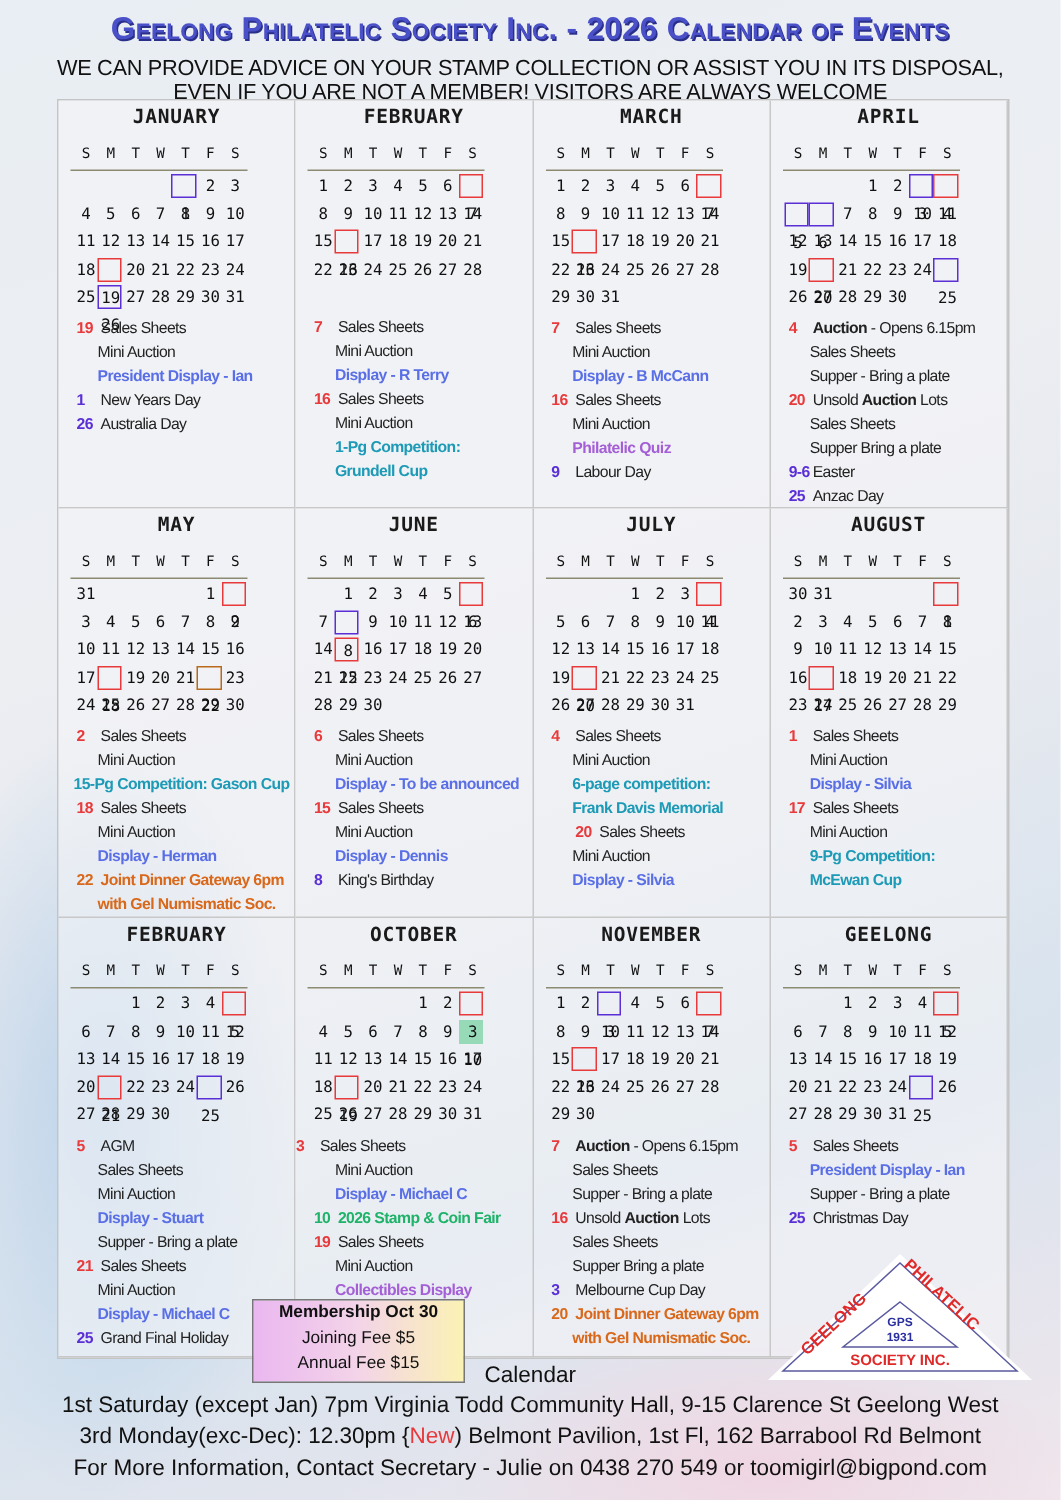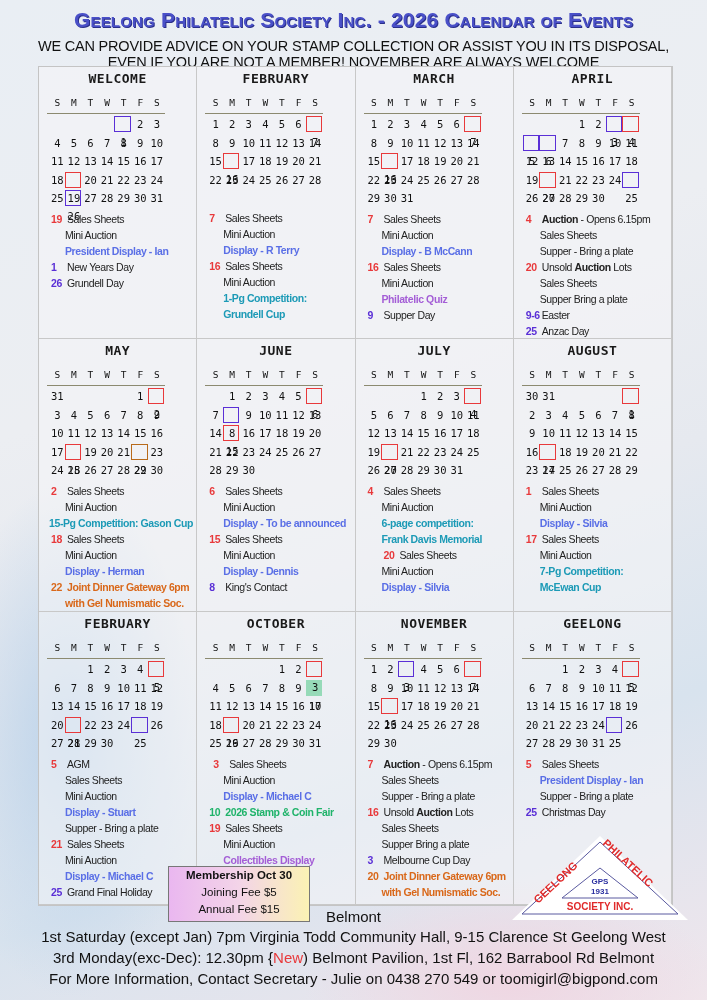--- a/index.html
+++ b/index.html
@@ -30,25 +30,25 @@
   .logo{position:absolute;left:510px;top:834px;width:180px;height:88px;}
 </style>
 </head>
 <body>
 
 <div class="bgblob1"></div>
 <div class="bgblob2"></div>
 
 <div class="title">Geelong Philatelic Society Inc. - 2026 Calendar of Events</div>
 <div class="sub" style="top:38px">WE CAN PROVIDE ADVICE ON YOUR STAMP COLLECTION OR ASSIST YOU IN ITS DISPOSAL,</div>
-<div class="sub" style="top:54px">EVEN IF YOU ARE NOT A MEMBER! NOVEMBER ARE ALWAYS WELCOME</div>
+<div class="sub" style="top:54px">EVEN IF YOU ARE NOT A MEMBER! VISITORS ARE ALWAYS WELCOME</div>
 
 <div class="grid" id="grid">
     <div class="cell" style="left: 0px; top: 0px; width: 158.25px; height: 272px;">
-      <div class="mname">WELCOME</div>
+      <div class="mname">JANUARY</div>
       <div class="dow" style="left:10px;top:30px">
         <span>S</span>
         <span>M</span>
         <span>T</span>
         <span>W</span>
         <span>T</span>
         <span>F</span>
         <span>S</span>
       </div>
       <div class="rule" style="left:8px;top:46px;width:118px"></div>
@@ -94,21 +94,21 @@
         <span><b style="font-weight:normal;position:relative">27</b></span>
         <span><b style="font-weight:normal;position:relative">28</b></span>
         <span><b style="font-weight:normal;position:relative">29</b></span>
         <span><b style="font-weight:normal;position:relative">30</b></span>
         <span><b style="font-weight:normal;position:relative">31</b></span>
       </div>
       <div class="ev" style="left:12px;top:143.5px"><span class="n red" style="min-width:14px;margin-right:2px">19</span><span class="blk">Sales Sheets</span></div>
       <div class="ev" style="left:26px;top:159.5px"><span class="blk">Mini Auction</span></div>
       <div class="ev" style="left:26px;top:175.5px"><span class="blue">President Display - Ian</span></div>
       <div class="ev" style="left:12px;top:191.5px"><span class="n pur" style="min-width:14px;margin-right:2px">1</span><span class="blk">New Years Day</span></div>
-      <div class="ev" style="left:12px;top:207.5px"><span class="n pur" style="min-width:14px;margin-right:2px">26</span><span class="blk">Grundell Day</span></div>
+      <div class="ev" style="left:12px;top:207.5px"><span class="n pur" style="min-width:14px;margin-right:2px">26</span><span class="blk">Australia Day</span></div>
     </div>
     <div class="cell" style="left: 158.25px; top: 0px; width: 158.25px; height: 272px;">
       <div class="mname">FEBRUARY</div>
       <div class="dow" style="left:10px;top:30px">
         <span>S</span>
         <span>M</span>
         <span>T</span>
         <span>W</span>
         <span>T</span>
         <span>F</span>
@@ -215,21 +215,21 @@
         <span><b style="font-weight:normal;position:relative"></b></span>
         <span><b style="font-weight:normal;position:relative"></b></span>
         <span><b style="font-weight:normal;position:relative"></b></span>
       </div>
       <div class="ev" style="left:12px;top:143.5px"><span class="n red" style="min-width:14px;margin-right:2px">7</span><span class="blk">Sales Sheets</span></div>
       <div class="ev" style="left:26px;top:159.5px"><span class="blk">Mini Auction</span></div>
       <div class="ev" style="left:26px;top:175.5px"><span class="blue">Display - B McCann</span></div>
       <div class="ev" style="left:12px;top:191.5px"><span class="n red" style="min-width:14px;margin-right:2px">16</span><span class="blk">Sales Sheets</span></div>
       <div class="ev" style="left:26px;top:207.5px"><span class="blk">Mini Auction</span></div>
       <div class="ev" style="left:26px;top:223.5px"><span class="viol">Philatelic Quiz</span></div>
-      <div class="ev" style="left:12px;top:239.5px"><span class="n pur" style="min-width:14px;margin-right:2px">9</span><span class="blk">Supper Day</span></div>
+      <div class="ev" style="left:12px;top:239.5px"><span class="n pur" style="min-width:14px;margin-right:2px">9</span><span class="blk">Labour Day</span></div>
     </div>
     <div class="cell" style="left: 474.75px; top: 0px; width: 158.25px; height: 272px;">
       <div class="mname">APRIL</div>
       <div class="dow" style="left:10px;top:30px">
         <span>S</span>
         <span>M</span>
         <span>T</span>
         <span>W</span>
         <span>T</span>
         <span>F</span>
@@ -412,21 +412,21 @@
         <span><b style="font-weight:normal;position:relative"></b></span>
         <span><b style="font-weight:normal;position:relative"></b></span>
         <span><b style="font-weight:normal;position:relative"></b></span>
       </div>
       <div class="ev" style="left:12px;top:143.5px"><span class="n red" style="min-width:14px;margin-right:2px">6</span><span class="blk">Sales Sheets</span></div>
       <div class="ev" style="left:26px;top:159.5px"><span class="blk">Mini Auction</span></div>
       <div class="ev" style="left:26px;top:175.5px"><span class="blue">Display - To be announced</span></div>
       <div class="ev" style="left:12px;top:191.5px"><span class="n red" style="min-width:14px;margin-right:2px">15</span><span class="blk">Sales Sheets</span></div>
       <div class="ev" style="left:26px;top:207.5px"><span class="blk">Mini Auction</span></div>
       <div class="ev" style="left:26px;top:223.5px"><span class="blue">Display - Dennis</span></div>
-      <div class="ev" style="left:12px;top:239.5px"><span class="n pur" style="min-width:14px;margin-right:2px">8</span><span class="blk">King's Contact</span></div>
+      <div class="ev" style="left:12px;top:239.5px"><span class="n pur" style="min-width:14px;margin-right:2px">8</span><span class="blk">King's Birthday</span></div>
     </div>
     <div class="cell" style="left: 316.5px; top: 272px; width: 158.25px; height: 273px;">
       <div class="mname">JULY</div>
       <div class="dow" style="left:10px;top:30px">
         <span>S</span>
         <span>M</span>
         <span>T</span>
         <span>W</span>
         <span>T</span>
         <span>F</span>
@@ -541,21 +541,21 @@
         <span><b style="font-weight:normal;position:relative">26</b></span>
         <span><b style="font-weight:normal;position:relative">27</b></span>
         <span><b style="font-weight:normal;position:relative">28</b></span>
         <span><b style="font-weight:normal;position:relative">29</b></span>
       </div>
       <div class="ev" style="left:12px;top:143.5px"><span class="n red" style="min-width:14px;margin-right:2px">1</span><span class="blk">Sales Sheets</span></div>
       <div class="ev" style="left:26px;top:159.5px"><span class="blk">Mini Auction</span></div>
       <div class="ev" style="left:26px;top:175.5px"><span class="blue">Display - Silvia</span></div>
       <div class="ev" style="left:12px;top:191.5px"><span class="n red" style="min-width:14px;margin-right:2px">17</span><span class="blk">Sales Sheets</span></div>
       <div class="ev" style="left:26px;top:207.5px"><span class="blk">Mini Auction</span></div>
-      <div class="ev" style="left:26px;top:223.5px"><span class="teal">7-Pg Competition:</span></div>
+      <div class="ev" style="left:26px;top:223.5px"><span class="teal">9-Pg Competition:</span></div>
       <div class="ev" style="left:26px;top:239.5px"><span class="teal">McEwan Cup</span></div>
     </div>
     <div class="cell" style="left: 0px; top: 545px; width: 158.25px; height: 293px;">
       <div class="mname">FEBRUARY</div>
       <div class="dow" style="left:10px;top:30px">
         <span>S</span>
         <span>M</span>
         <span>T</span>
         <span>W</span>
         <span>T</span>
@@ -668,21 +668,21 @@
       </div>
       <div class="wk" style="left:10px;top:125px">
         <span><b style="font-weight:normal;position:relative">25</b></span>
         <span><b style="font-weight:normal;position:relative">26</b></span>
         <span><b style="font-weight:normal;position:relative">27</b></span>
         <span><b style="font-weight:normal;position:relative">28</b></span>
         <span><b style="font-weight:normal;position:relative">29</b></span>
         <span><b style="font-weight:normal;position:relative">30</b></span>
         <span><b style="font-weight:normal;position:relative">31</b></span>
       </div>
-      <div class="ev" style="left:16px;top:143.5px"><span class="n red" style="min-width:14px;margin-right:2px">3</span><span class="blk">Sales Sheets</span></div>
+      <div class="ev" style="left:0;top:143.5px"><span class="n red" style="min-width:14px;margin-right:2px">3</span><span class="blk">Sales Sheets</span></div>
       <div class="ev" style="left:26px;top:159.5px"><span class="blk">Mini Auction</span></div>
       <div class="ev" style="left:26px;top:175.5px"><span class="blue">Display - Michael C</span></div>
       <div class="ev" style="left:12px;top:191.5px"><span class="n green" style="min-width:14px;margin-right:2px">10</span><span class="green">2026 Stamp &amp; Coin Fair</span></div>
       <div class="ev" style="left:12px;top:207.5px"><span class="n red" style="min-width:14px;margin-right:2px">19</span><span class="blk">Sales Sheets</span></div>
       <div class="ev" style="left:26px;top:223.5px"><span class="blk">Mini Auction</span></div>
       <div class="ev" style="left:26px;top:239.5px"><span class="viol">Collectibles Display</span></div>
     </div>
     <div class="cell" style="left: 316.5px; top: 545px; width: 158.25px; height: 293px;">
       <div class="mname">NOVEMBER</div>
       <div class="dow" style="left:10px;top:30px">
@@ -824,16 +824,16 @@
   <polygon points="90,2 178,86 2,86" fill="#fff"></polygon>
   <polygon points="90,8 168,80 12,80" fill="none" stroke="#5a5aa0" stroke-width="1"></polygon>
   <polygon points="90,34 128,64 52,64" fill="none" stroke="#5a5aa0" stroke-width="1"></polygon>
   <text x="90" y="50" text-anchor="middle" font-size="8" font-weight="bold" fill="#2a2fa0" font-family="Liberation Sans, sans-serif">GPS</text>
   <text x="90" y="60" text-anchor="middle" font-size="8" font-weight="bold" fill="#2a2fa0" font-family="Liberation Sans, sans-serif">1931</text>
   <text x="90" y="76" text-anchor="middle" font-size="10" font-weight="bold" fill="#e02a2a" font-family="Liberation Sans, sans-serif">SOCIETY INC.</text>
   <text x="28" y="70" font-size="11" font-weight="bold" fill="#e02a2a" font-family="Liberation Sans, sans-serif" transform="rotate(-43 28 70)">GEELONG</text>
   <text x="92" y="10" font-size="11" font-weight="bold" fill="#e02a2a" font-family="Liberation Sans, sans-serif" transform="rotate(43 92 10)">PHILATELIC</text>
 </svg>
 
-<div class="meet" style="top:908px;font-size:15px">Belmont</div>
+<div class="meet" style="top:908px;font-size:15px">Calendar</div>
 <div class="meet" style="top:928px;font-size:15px">1st Saturday (except Jan) 7pm Virginia Todd Community Hall, 9-15 Clarence St Geelong West</div>
 <div class="meet" style="top:949px;font-size:15px"><span>3rd Monday(exc-Dec): 12.30pm {</span><span style="color:#e8393b">New</span><span>) Belmont Pavilion, 1st Fl, 162 Barrabool Rd Belmont</span></div>
 <div class="meet" style="top:970px;font-size:15px">For More Information, Contact Secretary - Julie on 0438 270 549 or toomigirl@bigpond.com</div>
 
 </body></html>

